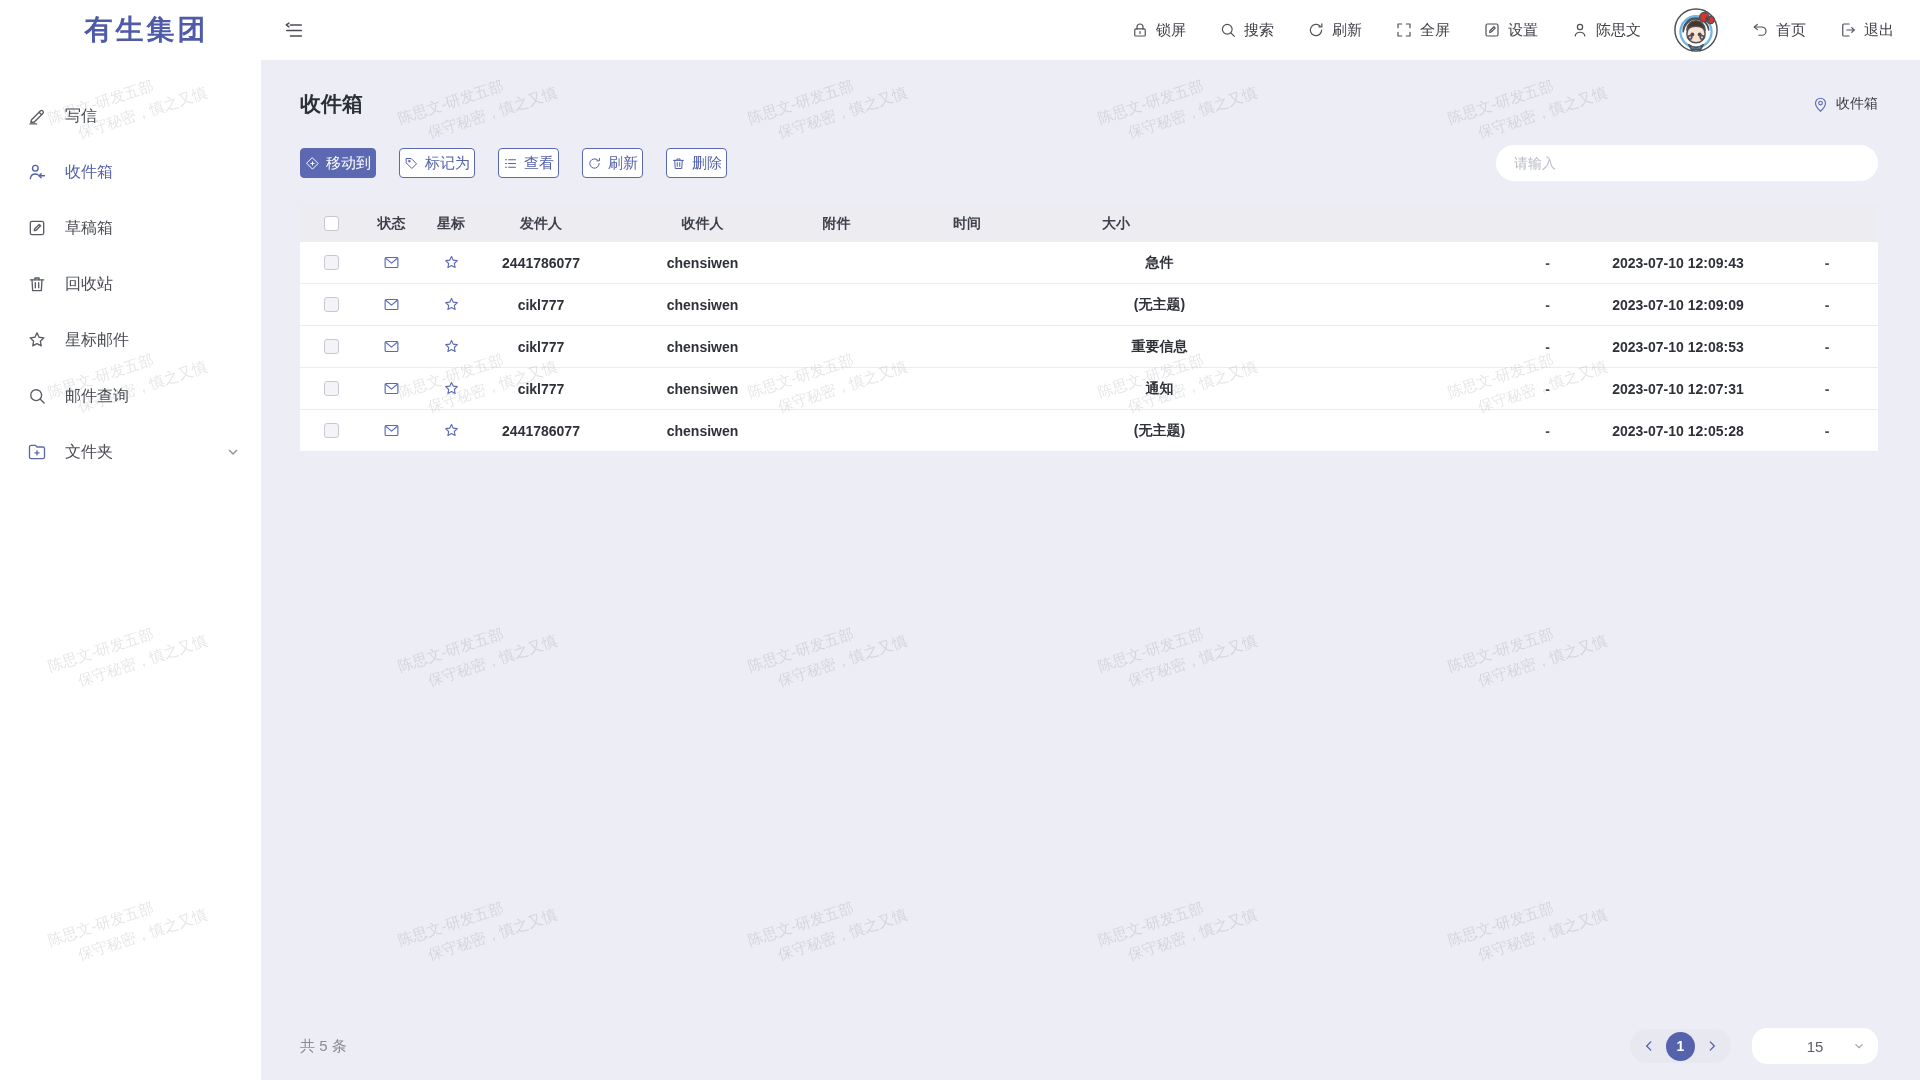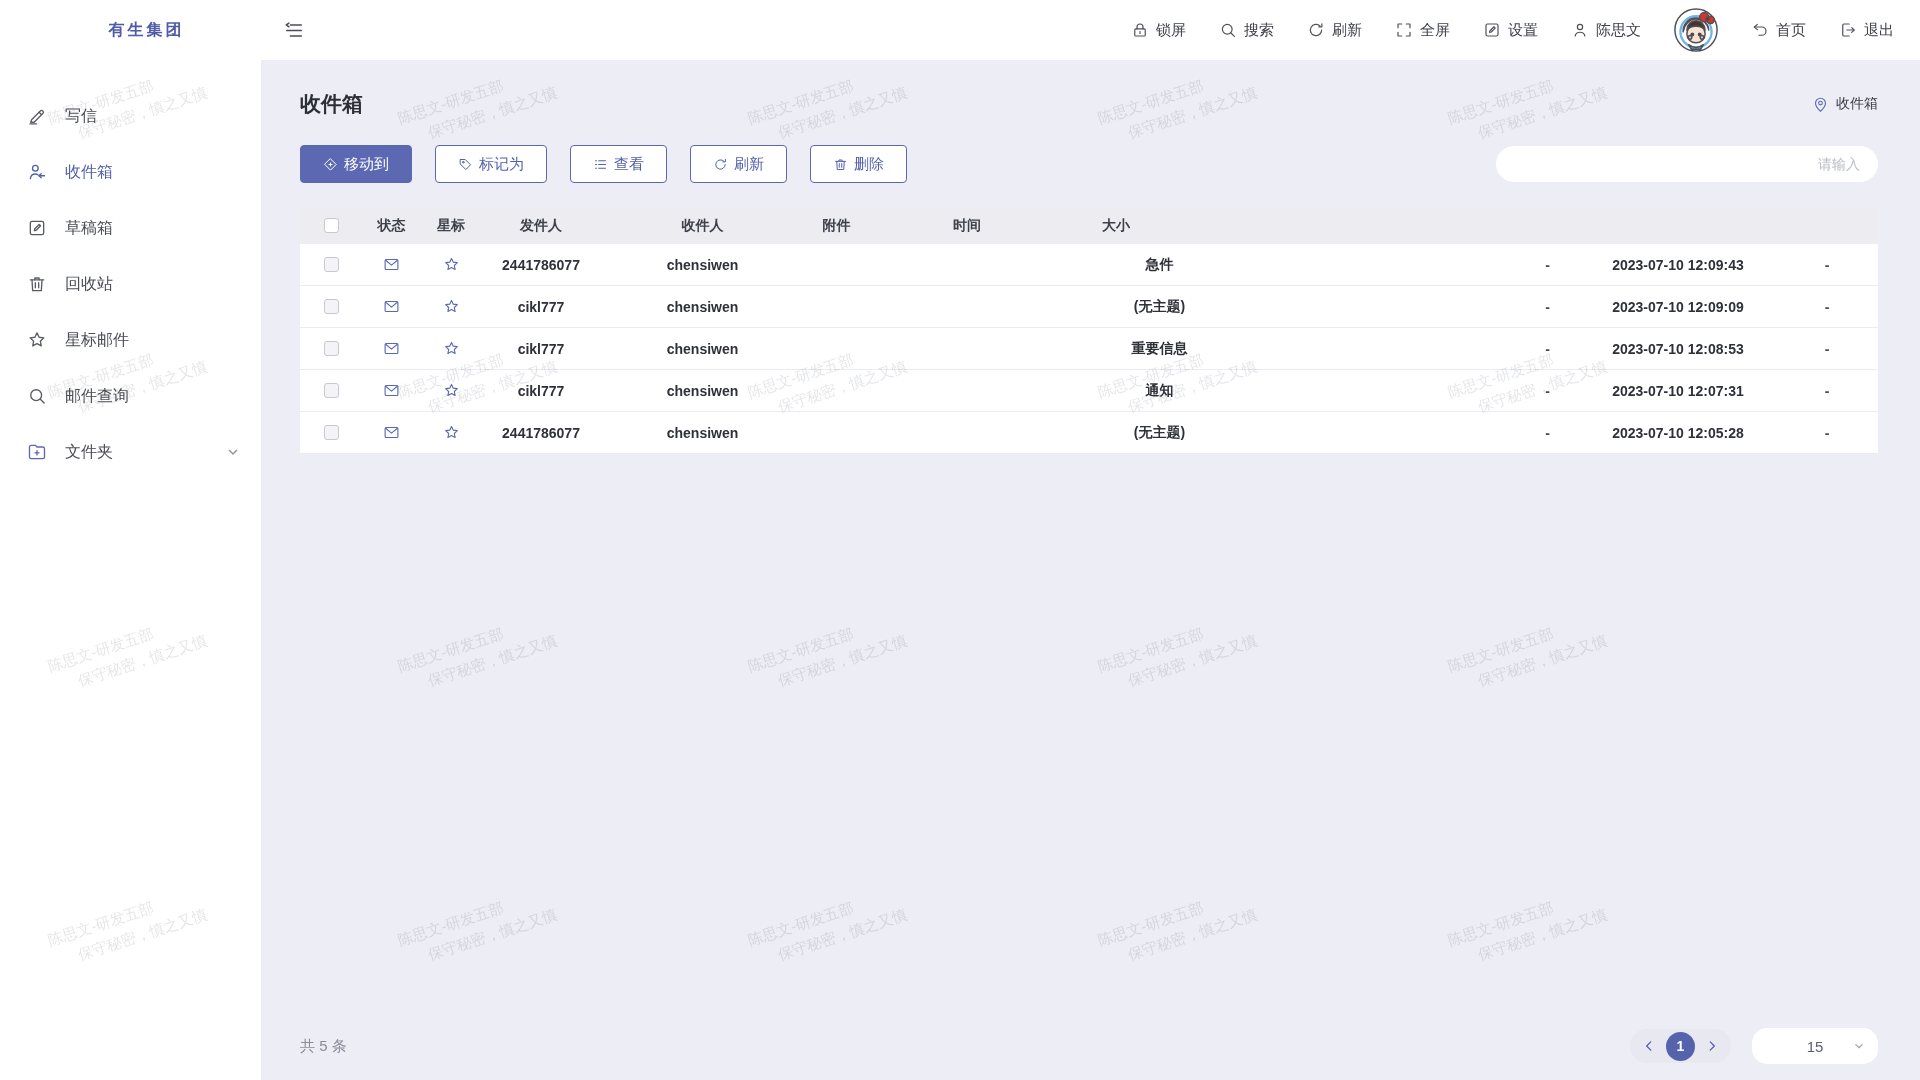--- a/index.html
+++ b/index.html
@@ -8,21 +8,21 @@
     font-family: "Liberation Sans", "DejaVu Sans", sans-serif;
     background:#ffffff; position:relative; overflow:hidden;
     color:#303238;
   }
   svg { display:block; }
   .ic { display:inline-flex; align-items:center; justify-content:center; }
   .ic svg { width:100%; height:100%; stroke:currentColor; fill:none; stroke-width:1.6; stroke-linecap:round; stroke-linejoin:round; }
 
   
   .sidebar { position:absolute; left:0; top:0; width:261px; height:1080px; background:#fff; z-index:2; }
-  .logo { height:60px; display:flex; align-items:center; justify-content:center; font-size:16px; font-weight:700; color:#4f5ba8; letter-spacing:3px;margin-left:32px; }
+  .logo { height:60px; display:flex; align-items:center; justify-content:center; font-size:28px; font-weight:700; color:#4f5ba8; letter-spacing:3px;margin-left:32px; }
   .side-menu { padding-top:28px;text-align:right; }
   .side-item { height:56px; display:flex; align-items:center; padding:0 20px 0 27px; gap:18px; font-size:16px; color:#4b4d54; cursor:pointer; }
   .side-item .s-ic { width:20px; height:20px; color:#5a5c64; }
   .side-item.active { color:#5360ab; }
   .side-item.active .s-ic { color:#5360ab; }
   .side-item .s-ic.folder-colored { color:#5c69b2; }
   .side-chevron { width:16px; height:16px; margin-left:auto; color:#8e9098; }
   .side-chevron svg { stroke-width:2; }
 
   
@@ -35,24 +35,24 @@
   .tb-item.avatar-item { gap:0; }
 
   
   .main { position:absolute; left:261px; top:60px; right:0; bottom:0; background:#ecedf5; padding:30px 42px 0 39px; z-index:1; }
   .title-row { display:flex; align-items:center; justify-content:space-between; }
   .page-title { font-size:21px; font-weight:700; color:#2d2f36; }
   .crumb { display:flex; align-items:center; gap:7px; font-size:14px; color:#3a3c43; }
   .crumb .c-ic { width:17px; height:17px; color:#5c69b2; }
 
   .toolbar { margin-top:27px; display:flex; align-items:center; }
-  .btn { height:38px; padding:0 22px; border:1px solid #5c69b2; border-radius:4px; background:#fff; color:#5360ab; font-size:15px; display:flex; align-items:center; gap:6px; margin-right:23px; cursor:pointer; font-weight:400; }
+  .btn { height:30px; padding:0 4px; border:1px solid #5c69b2; border-radius:4px; background:#fff; color:#5360ab; font-size:15px; display:flex; align-items:center; gap:6px; margin-right:23px; cursor:pointer; font-weight:400; }
   .btn .b-ic { width:15px; height:15px; }
   .btn.primary { background:#5c69b2; border-color:#5c69b2; color:#fff; }
-  .search-input { margin-left:auto; width:382px; height:36px; border:none; outline:none; border-radius:18px; background:#fff; padding:0 18px; font-size:14px; color:#4c1d95; font-family:inherit;text-align:right; }
+  .search-input { margin-left:auto; width:382px; height:36px; border:none; outline:none; border-radius:18px; background:#fff; padding:0 18px; font-size:14px; color:#4c1d95; font-family:inherit; }
   .search-input::placeholder { color:#b9bcc7; }
 
   
   .mail-table { margin-top:24px; background:#fff; }
   .t-head { display:flex; height:37px; background:#ececf1; font-size:14px; font-weight:700; color:#3f414a; }
   .t-row { display:flex; align-items:center; height:42px; background:#fff; border-bottom:1px solid #ebecf1; font-size:14px; font-weight:700; color:#2f3139; cursor:pointer; }
   .cell { display:flex; align-items:center; justify-content:center; flex:none; }
   .c-check { width:62px; }
   .c-status { width:59px; }
   .c-star { width:60px; }

